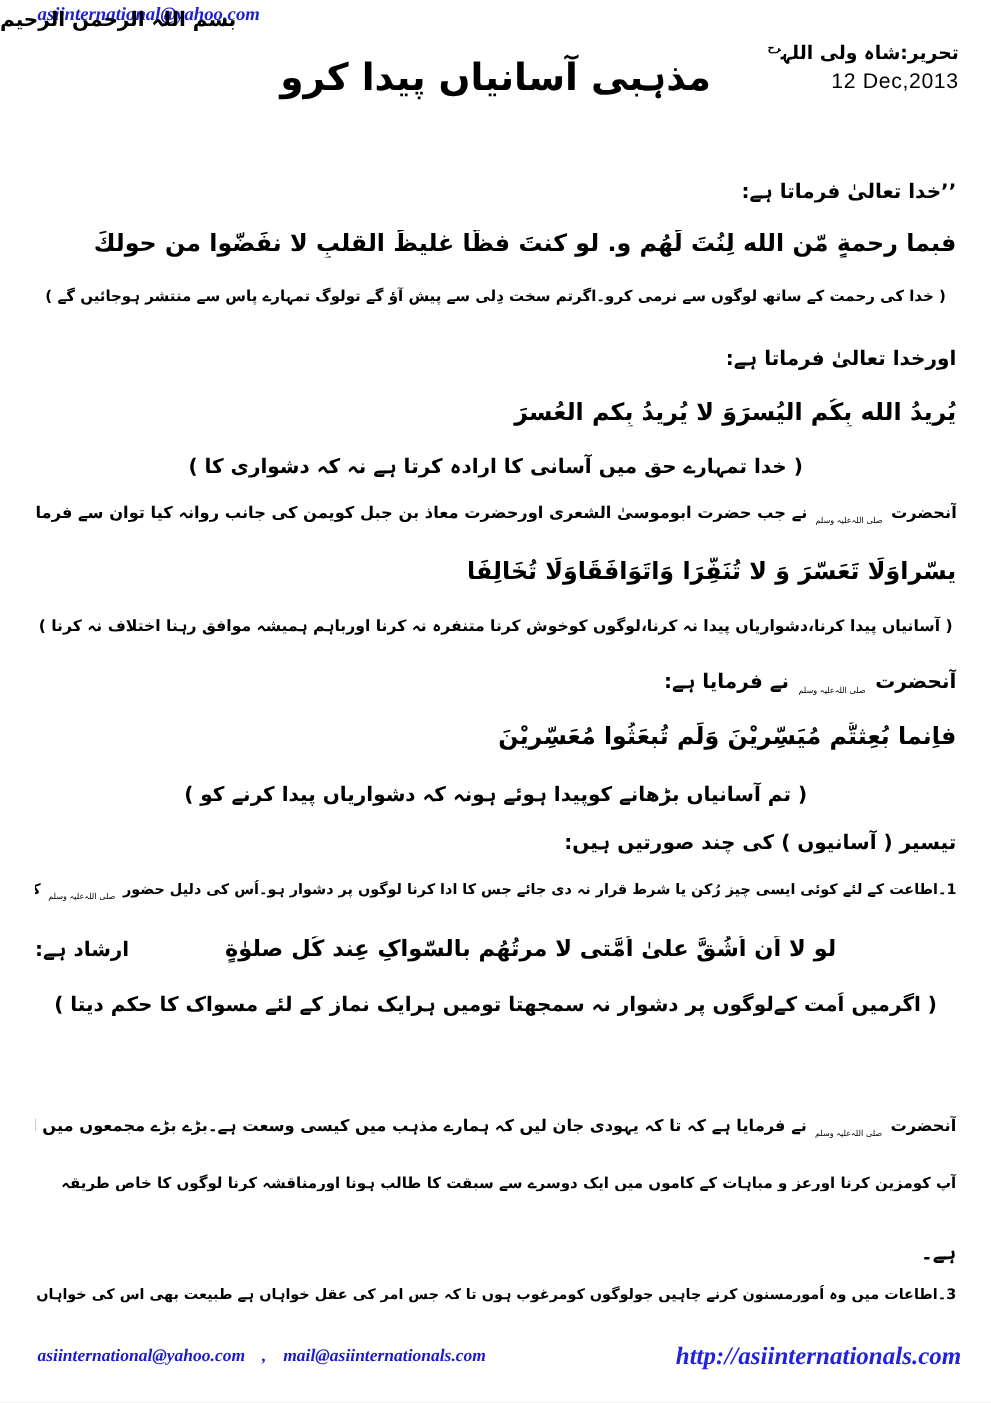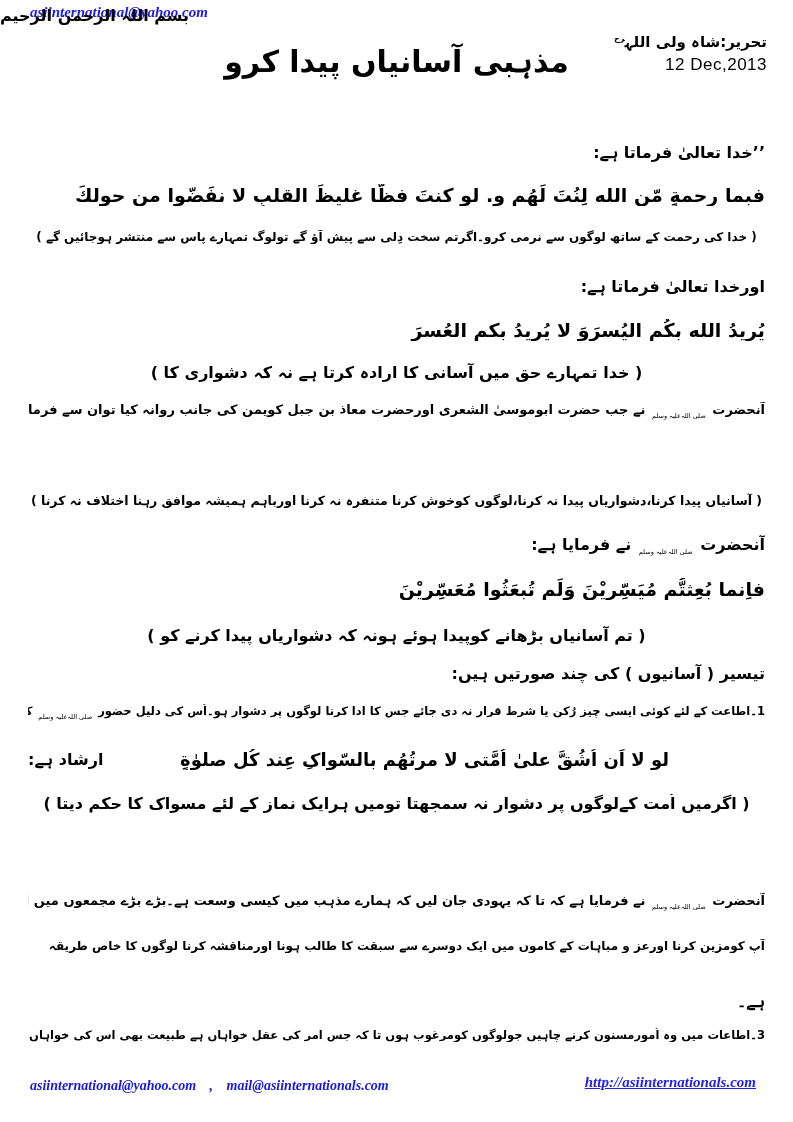--- a/index.html
+++ b/index.html
@@ -49,23 +49,23 @@
     font-size:6.5px; font-weight:normal; line-height:1.2;
     vertical-align:-4px; margin:0 2px;
   }
   
   .footer-left {
     position:absolute; top:1078px; left:30px;
     font-family:"Liberation Serif", serif; font-style:italic; font-weight:bold;
     font-size:14px; color:#1a1acc;
   }
   .footer-right {
-    position:absolute; top:1074px; right:37px;
+    position:absolute; top:1074px; right:24px;
     font-family:"Liberation Serif", serif; font-style:italic; font-weight:bold;
-    font-size:15px; color:#2222dd;text-decoration:underline;
+    font-size:20px; color:#2222dd;
   }
 </style>
 </head>
 <body>
 
 <div class="page">
 
   <div class="email-top">asiinternational@yahoo.com</div>
   <div class="bismillah">بسم اللہ الرحمن الرحیم</div>
   <div class="byline">
@@ -79,20 +79,21 @@
   <div class="bl c fit" style="top: 230px; font-size: 12px;">( خدا کی رحمت کے ساتھ لوگوں سے نرمی کرو۔اگرتم سخت دِلی سے پیش آؤ گے تولوگ تمہارے پاس سے منتشر ہوجائیں گے )</div>
 
   <div class="bl r fit" style="top:277px">اورخدا تعالیٰ فرماتا ہے:</div>
   <div class="bl c ar fit" style="top:319px">يُريدُ الله بِكُم اليُسرَوَ لا يُريدُ بِكم العُسرَ</div>
   <div class="bl c fit" style="top:363px">( خدا تمہارے حق میں آسانی کا ارادہ کرتا ہے نہ کہ دشواری کا )</div>
 
   <div class="bl r fit" style="top: 402px; font-size: 13px;">آنحضرت <span class="pbuh">
         <span>صلی اللہ</span>
         <span>علیہ وسلم</span>
       </span> نے جب حضرت ابوموسیٰ الشعری اورحضرت معاذ بن جبل کویمن کی جانب روانہ کیا توان سے فرمایا:</div>
+  <div class="bl c ar fit" style="top:446px">يسّراوَلَا تَعَسّرَ وَ لا تُنَفِّرَا وَاتَوَافَقَاوَلَا تُخَالِفَا</div>
   <div class="bl c fit" style="top: 493px; font-size: 12.5px;">( آسانیاں پیدا کرنا،دشواریاں پیدا نہ کرنا،لوگوں کوخوش کرنا متنفرہ نہ کرنا اورباہم ہمیشہ موافق رہنا اختلاف نہ کرنا )</div>
 
   <div class="bl r fit" style="top:535px">آنحضرت <span class="pbuh">
         <span>صلی اللہ</span>
         <span>علیہ وسلم</span>
       </span> نے فرمایا ہے:</div>
   <div class="bl c ar fit" style="top:578px">فاِنما بُعِثتُّم مُيَسِّرِيْنَ وَلَم تُبعَثُوا مُعَسِّرِيْنَ</div>
   <div class="bl c fit" style="top:626px">( تم آسانیاں بڑھانے کوپیدا ہوئے ہونہ کہ دشواریاں پیدا کرنے کو )</div>
 
   <div class="bl r fit" style="top:664px">تیسیر ( آسانیوں ) کی چند صورتیں ہیں:</div>

